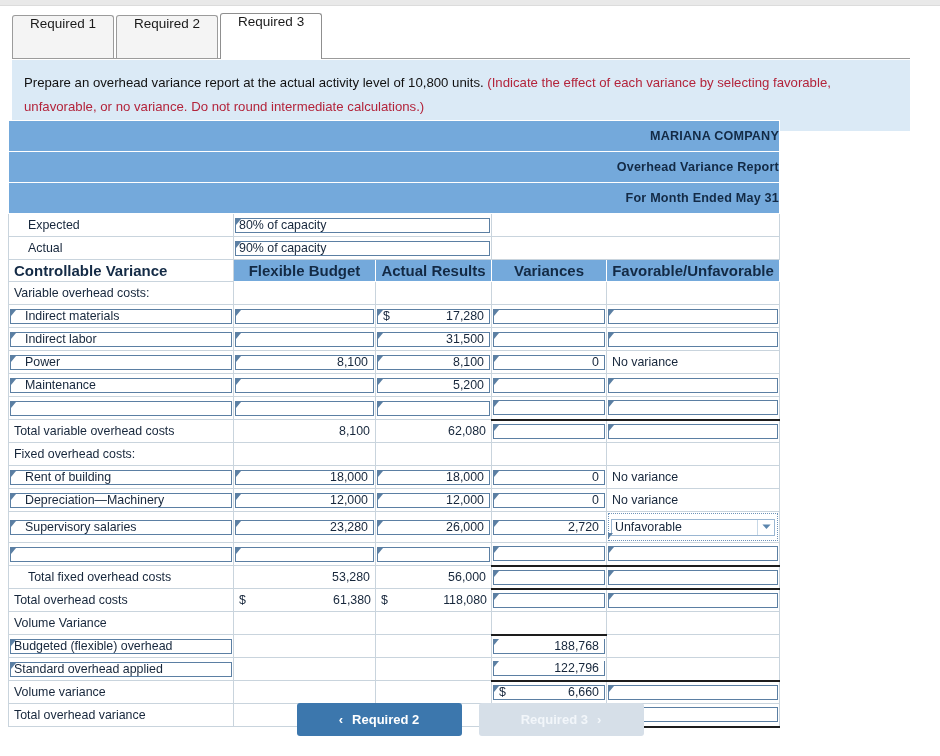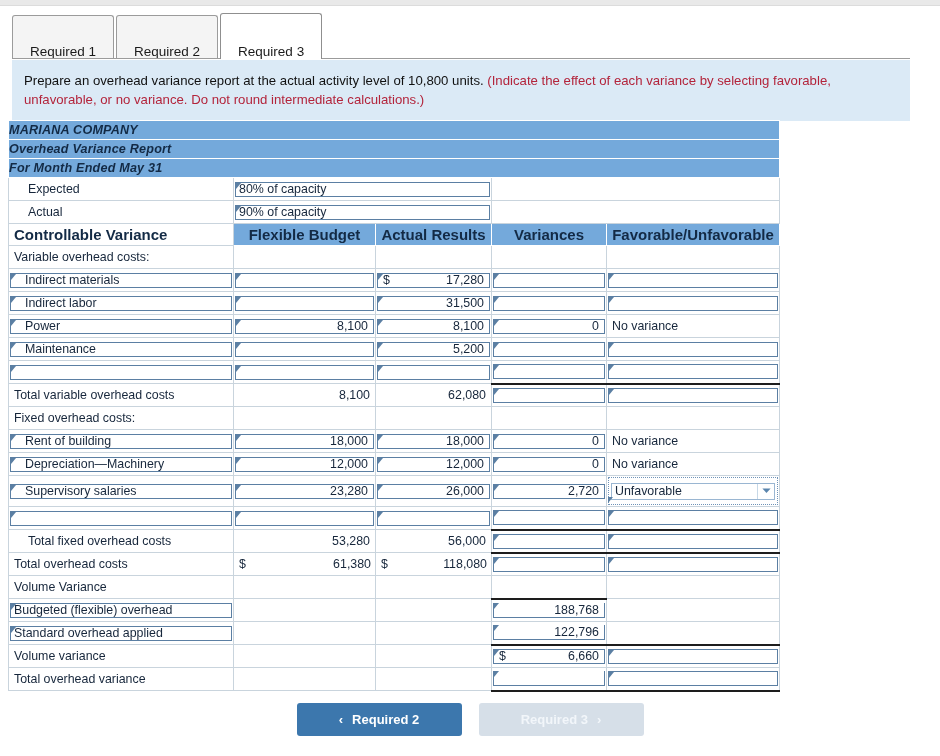--- a/index.html
+++ b/index.html
@@ -19,21 +19,21 @@
     background: #e9e9e9; border-bottom: 1px solid #dcdcdc;
   }
 
   
   .tab-bar {
     position: absolute; left: 12px; top: 14px;
     height: 45px; display: flex; align-items: flex-end;
   }
   .tab {
     height: 44px; min-width: 90px; padding: 0 17px;
-    display: flex; align-items: flex-end; justify-content: center;
+    display: flex; align-items: flex-start; justify-content: center;
     font-size: 13.5px; color: #1a1a1a;
     background: #f4f4f4;
     border: 1px solid #9b9b9b;
     border-bottom: none;
     margin-right: 2px;
     border-top-left-radius: 3px; border-top-right-radius: 3px;
     cursor: pointer; white-space: nowrap;
   }
   .tab.active {
     background: #ffffff;
@@ -44,21 +44,21 @@
   .tab-underline {
     position: absolute; left: 12px; top: 58px; width: 898px; height: 1px;
     background: #9b9b9b; z-index: 1;
   }
 
   
   .instruction {
     position: absolute; left: 12px; top: 60px;
     width: 898px; padding: 11px 14px 12px 12px;
     background: #dbeaf6;
-    font-size: 13.2px; line-height: 19px;
+    font-size: 13.2px; line-height: 24px;
     color: #111111;
   }
   .instruction .red { color: #b3243b; }
 
   
   .report {
     position: absolute; left: 8px; top: 120px;
     width: 771px;
     border-collapse: collapse;
     table-layout: fixed;
@@ -66,25 +66,24 @@
     color: #16263b;
   }
   .report td {
     height: 23px; padding: 0; vertical-align: middle;
     border: 1px solid #ffffff;
   }
 
   
   .hdr-title td {
     background: #74a9db; color: #132a45;
-    font-weight: bold; text-align: left;
+    font-weight: bold; text-align: right;
     font-size: 12.6px; letter-spacing: .2px;
     border: 1px solid #ffffff;
-    height: 19px;
-    font-style: italic;
+    height: 31px;
   }
   .colhead td {
     background: #74a9db; color: #132a45;
     font-weight: bold; text-align: center;
     font-size: 15px;
     border: 1px solid #ffffff;
     height: 22px;
   }
   .colhead td.lbl { text-align: left; padding-left: 5px; }
 

